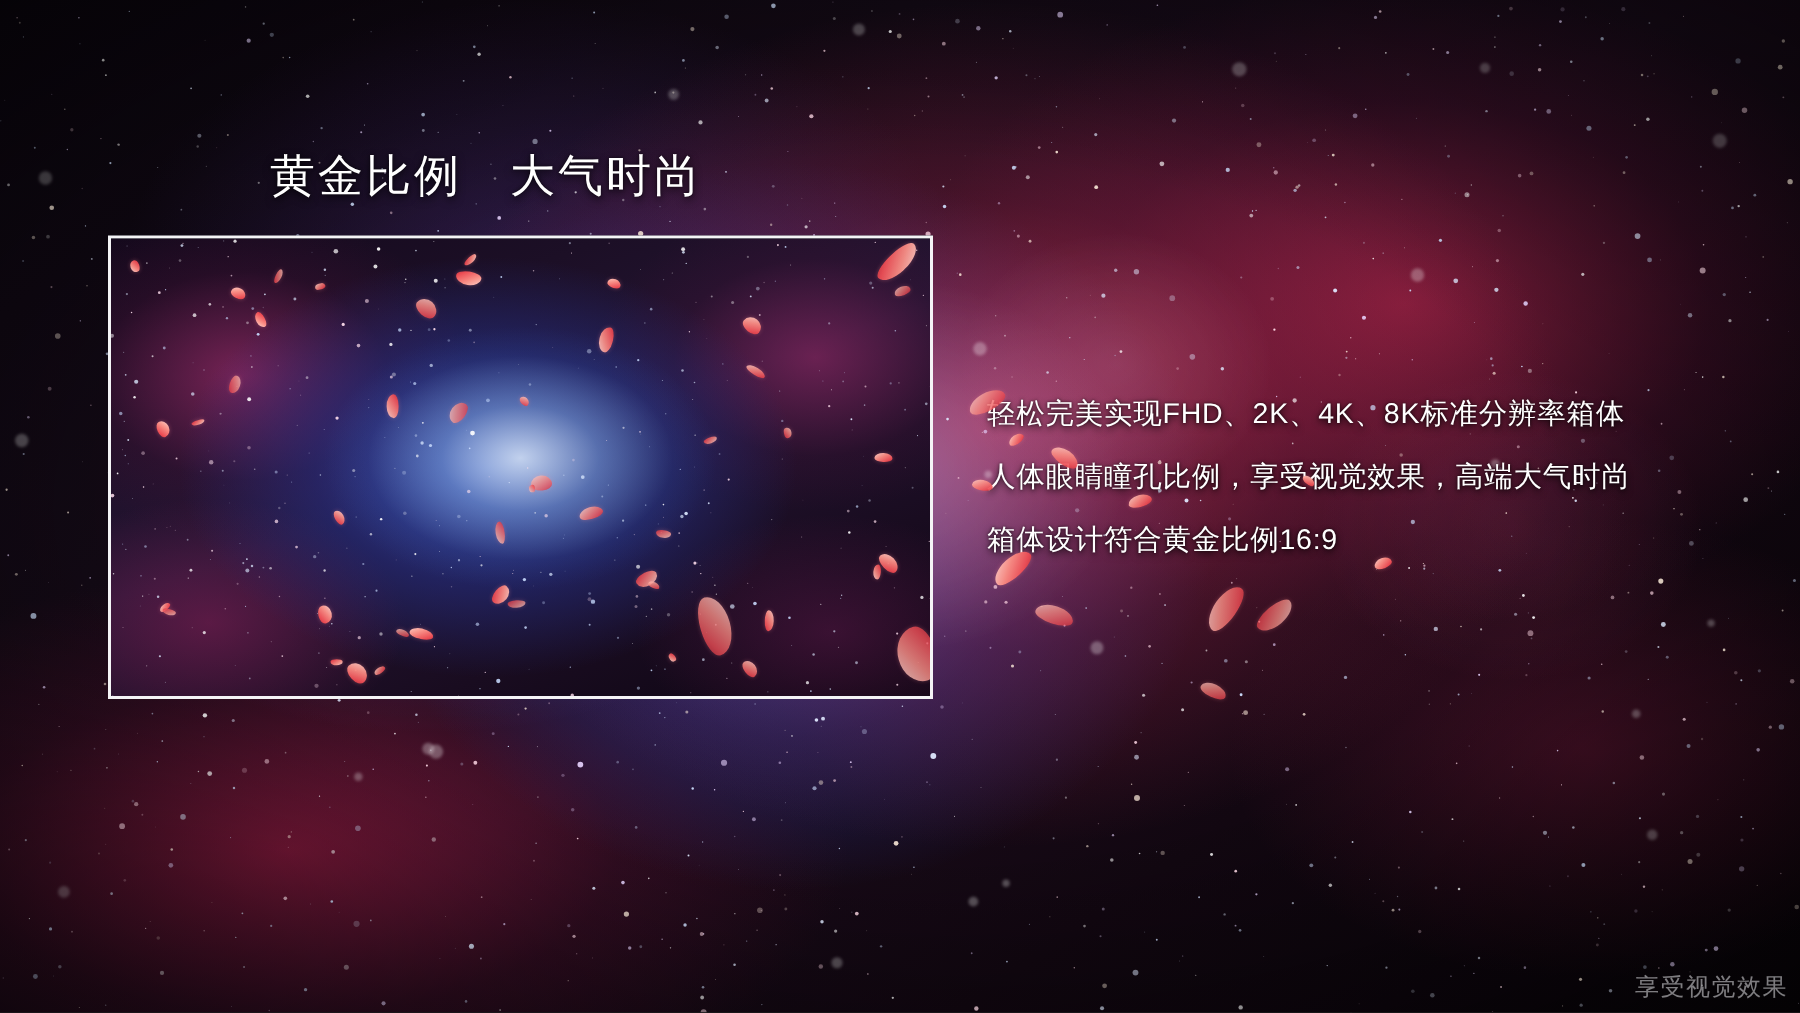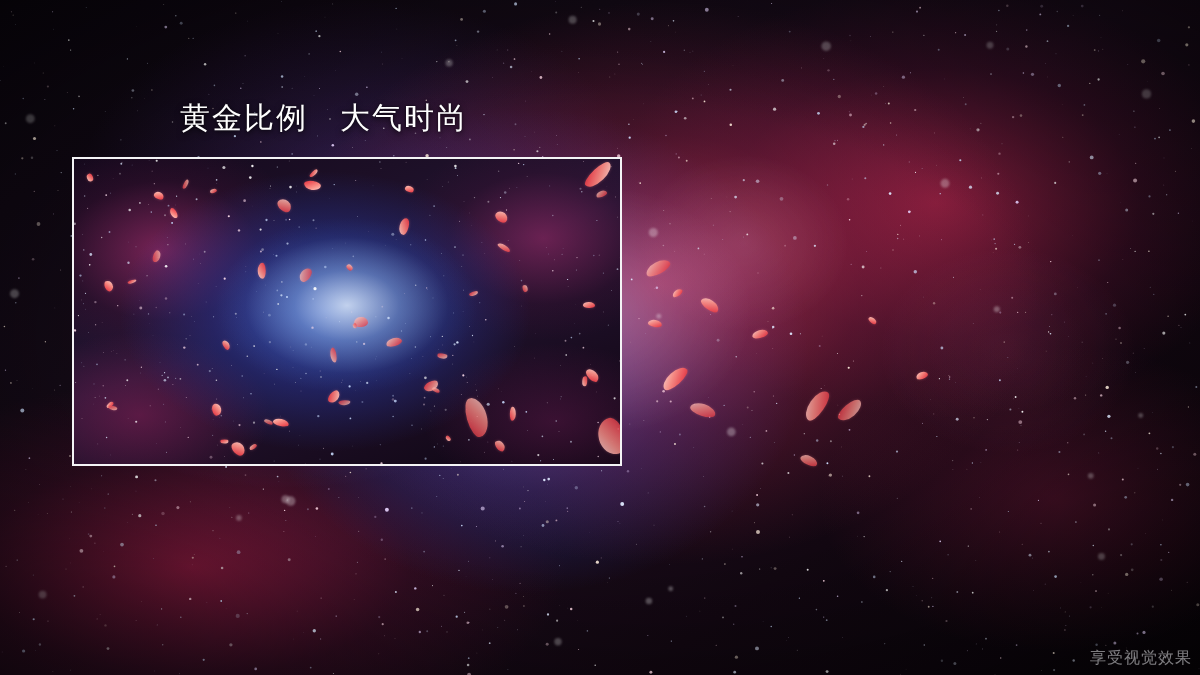--- a/index.html
+++ b/index.html
@@ -1784,20 +1784,25 @@
         <div class="petal" style="width: 9.4px; height: 3.8px; left: 189.5px; top: 261.3px; transform: rotate(23.5deg); opacity: 0.77;"></div>
         <div class="petal" style="width: 15.9px; height: 6.8px; left: 199.1px; top: 260.3px; transform: rotate(12.4deg); opacity: 0.99;"></div>
         <div class="petal" style="width: 16.5px; height: 9.4px; left: 321.5px; top: 63px; transform: rotate(284.3deg); opacity: 0.93;"></div>
         <div class="petal" style="width: 9.8px; height: 6.7px; left: 80.3px; top: 33.3px; transform: rotate(25.3deg); opacity: 0.99;"></div>
         <div class="petal" style="width: 5px; height: 3.6px; left: 278.2px; top: 165.2px; transform: rotate(259.5deg); opacity: 0.77;"></div>
         <div class="petal" style="width: 9.3px; height: 4px; left: 33.6px; top: 246.6px; transform: rotate(194.4deg); opacity: 0.79;"></div>
         <div class="petal" style="width: 6.4px; height: 4.3px; left: 370.7px; top: 277.1px; transform: rotate(233.7deg); opacity: 0.91;"></div>
       </div>
   </div>
 
+  <div class="copy">
+    <div class="copy-line">轻松完美实现FHD、2K、4K、8K标准分辨率箱体</div>
+    <div class="copy-line">人体眼睛瞳孔比例，享受视觉效果，高端大气时尚</div>
+    <div class="copy-line">箱体设计符合黄金比例16:9</div>
+  </div>
 
   <div class="watermark">享受视觉效果</div>
 <div class="petal" style="position: absolute; left: 645px; top: 262px; width: 26px; height: 12px; transform: rotate(-28deg); opacity: 0.79;"></div>
     <div class="petal" style="position: absolute; left: 700px; top: 300px; width: 20px; height: 10px; transform: rotate(35deg); opacity: 0.91;"></div>
     <div class="petal" style="position: absolute; left: 660px; top: 372px; width: 30px; height: 13px; transform: rotate(-42deg); opacity: 0.96;"></div>
     <div class="petal" style="position: absolute; left: 690px; top: 404px; width: 26px; height: 12px; transform: rotate(18deg); opacity: 0.76;"></div>
     <div class="petal" style="position: absolute; left: 752px; top: 330px; width: 16px; height: 8px; transform: rotate(-15deg); opacity: 0.92;"></div>
     <div class="petal" style="position: absolute; left: 800px; top: 398px; width: 34px; height: 15px; transform: rotate(-55deg); opacity: 0.82;"></div>
     <div class="petal" style="position: absolute; left: 836px; top: 404px; width: 28px; height: 13px; transform: rotate(140deg); opacity: 0.74;"></div>
     <div class="petal" style="position: absolute; left: 800px; top: 456px; width: 18px; height: 9px; transform: rotate(25deg); opacity: 0.76;"></div>

